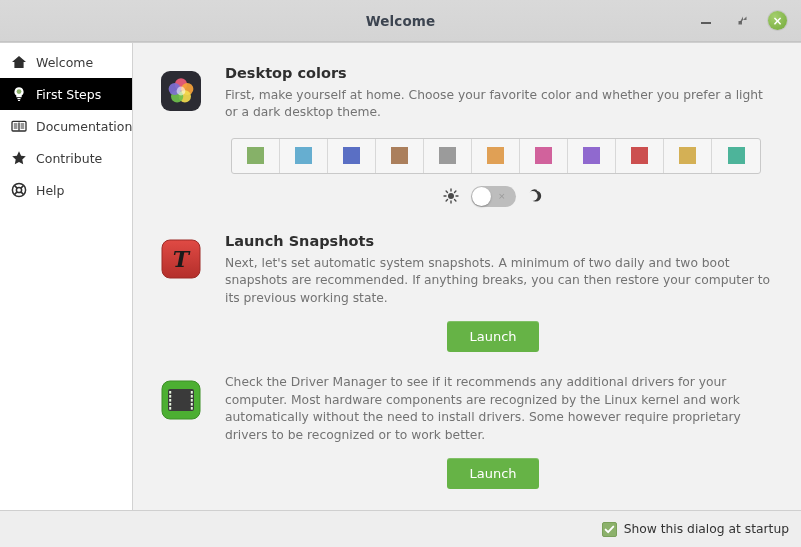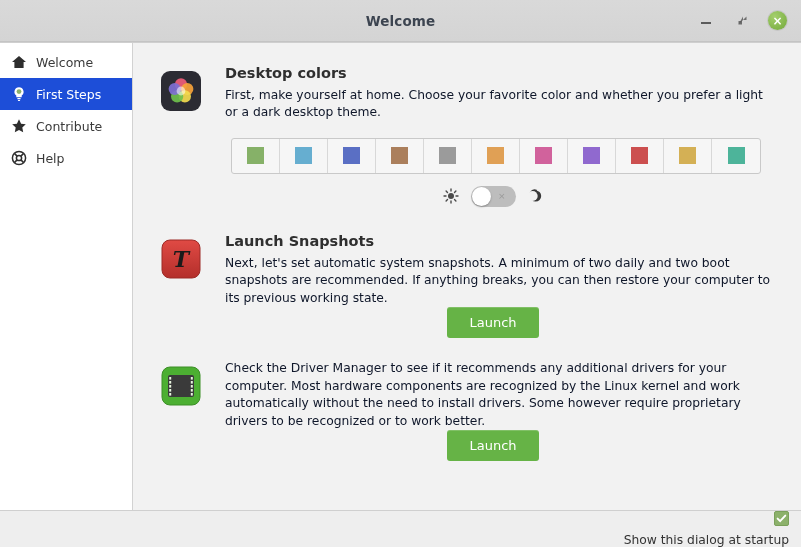--- a/index.html
+++ b/index.html
@@ -69,21 +69,21 @@
     border-right: 1px solid #d2d2d2;
     padding-top: 3px;
     overflow: hidden;
   }
   .nav-item {
     display: flex; align-items: center; gap: 9px;
     height: 32px; padding: 0 6px 0 10px;
     color: #3a3a3a; font-size: 12.5px;
     cursor: pointer; white-space: nowrap;
   }
-  .nav-item.selected { background: #1d4ed8; color: #ffffff; }
+  .nav-item.selected { background: #000000; color: #ffffff; }
   .nav-item .nav-ico { width: 17px; height: 17px; flex: 0 0 17px;
                        display: flex; align-items: center; justify-content: center; }
   .nav-item .nav-ico svg { display: block; }
 
   
   .content {
     flex: 1 1 auto; min-width: 0;
     background: #f2f2f2;
     overflow: hidden;
     position: relative;
@@ -91,21 +91,21 @@
   .content-inner { padding: 22px 30px 0 28px; }
 
   .section { display: flex; gap: 18px; margin-bottom: 8px; }
   .sec-icon { width: 46px; flex: 0 0 46px; padding-top: 6px; }
   .sec-body { flex: 1 1 auto; min-width: 0; }
   .sec-title {
     font-size: 14.5px; font-weight: bold; color: #2f2f2f;
     margin-bottom: 6px;
   }
   .sec-desc {
-    font-size: 12.3px; color: #0f172a; line-height: 1.42;
+    font-size: 12.3px; color: #737373; line-height: 1.42;
     max-width: 552px;
   }
 
   
   .palette {
     display: flex; margin: 16px 0 0 6px;
     border: 1px solid #c9c9c9; border-radius: 3px;
     width: fit-content; background: #f6f6f6;
     overflow: hidden;
   }
@@ -132,38 +132,38 @@
   .toggle .knob {
     width: 19px; height: 19px; border-radius: 50%;
     background: #ffffff; margin-left: 1px;
     box-shadow: 0 1px 2px rgba(0,0,0,.28);
   }
   .toggle .off-x {
     position: absolute; right: 10px; top: 50%; transform: translateY(-50%);
     color: #9a9a9a; font-size: 9px; line-height: 1;
   }
 
-  .launch-row { display: flex; justify-content: center; width: 536px; margin-top: 0; }
+  .launch-row { display: flex; justify-content: center; width: 536px; margin-top: 14px; }
   .launch-btn {
     background: #66b346; color: #ffffff;
     border: none; border-radius: 3px;
     font-size: 13px; font-family: inherit;
     padding: 8px 22px; cursor: pointer;
     box-shadow: inset 0 1px 0 rgba(255,255,255,.18);
   }
 
   
   .bottombar {
     height: 37px; flex: 0 0 37px;
     background: #eeeeee;
     border-top: 1px solid #cfcfcf;
     display: flex; align-items: center; justify-content: flex-end;
     padding-right: 12px;
   }
-  .startup-check { display: flex; align-items: flex-end; gap: 7px; cursor: pointer; flex-direction: column; }
+  .startup-check { display: flex; align-items: flex-start; gap: 7px; cursor: pointer; }
   .checkbox {
     width: 15px; height: 15px; border-radius: 2px;
     background: #8cb16b; border: 1px solid #7aa05a;
     display: flex; align-items: center; justify-content: center;
   }
   .checkbox svg { display: block; }
   .startup-label { font-size: 12.3px; color: #333333; }
 
   
   .app-ico { width: 40px; height: 40px; display:block; }
@@ -207,20 +207,31 @@
           <svg width="16" height="16" viewBox="0 0 16 16">
             <path d="M8 1.2 A4.6 4.6 0 0 0 5.3 9.5 L5.3 11.2 L10.7 11.2 L10.7 9.5 A4.6 4.6 0 0 0 8 1.2 Z" fill="#ffffff"></path>
             <rect x="6.3" y="12" width="3.4" height="1.3" rx=".5" fill="#ffffff"></rect>
             <rect x="6.9" y="14" width="2.2" height="1.1" rx=".5" fill="#ffffff"></rect>
             <circle cx="8" cy="5.6" r="2.4" fill="#8cb16b"></circle>
           </svg>
         </span>
         <span>First Steps</span>
       </div>
 
+      <div class="nav-item">
+        <span class="nav-ico">
+          <svg width="16" height="16" viewBox="0 0 16 16">
+            <rect x="1" y="3.4" width="14" height="9.6" rx="1" fill="none" stroke="#2e2e2e" stroke-width="1.3"></rect>
+            <path d="M8 4.4 L8 12.4" stroke="#2e2e2e" stroke-width="1.3"></path>
+            <path d="M2.8 6 L6.4 6 M2.8 8 L6.4 8 M2.8 10 L6.4 10" stroke="#2e2e2e" stroke-width="1"></path>
+            <path d="M9.6 6 L13.2 6 M9.6 8 L13.2 8 M9.6 10 L13.2 10" stroke="#2e2e2e" stroke-width="1"></path>
+          </svg>
+        </span>
+        <span>Documentation</span>
+      </div>
 
       <div class="nav-item">
         <span class="nav-ico">
           <svg width="16" height="16" viewBox="0 0 16 16">
             <path d="M8 1.3 L10.1 5.7 L14.8 6.3 L11.3 9.6 L12.2 14.3 L8 12 L3.8 14.3 L4.7 9.6 L1.2 6.3 L5.9 5.7 Z" fill="#2e2e2e"></path>
           </svg>
         </span>
         <span>Contribute</span>
       </div>
 

